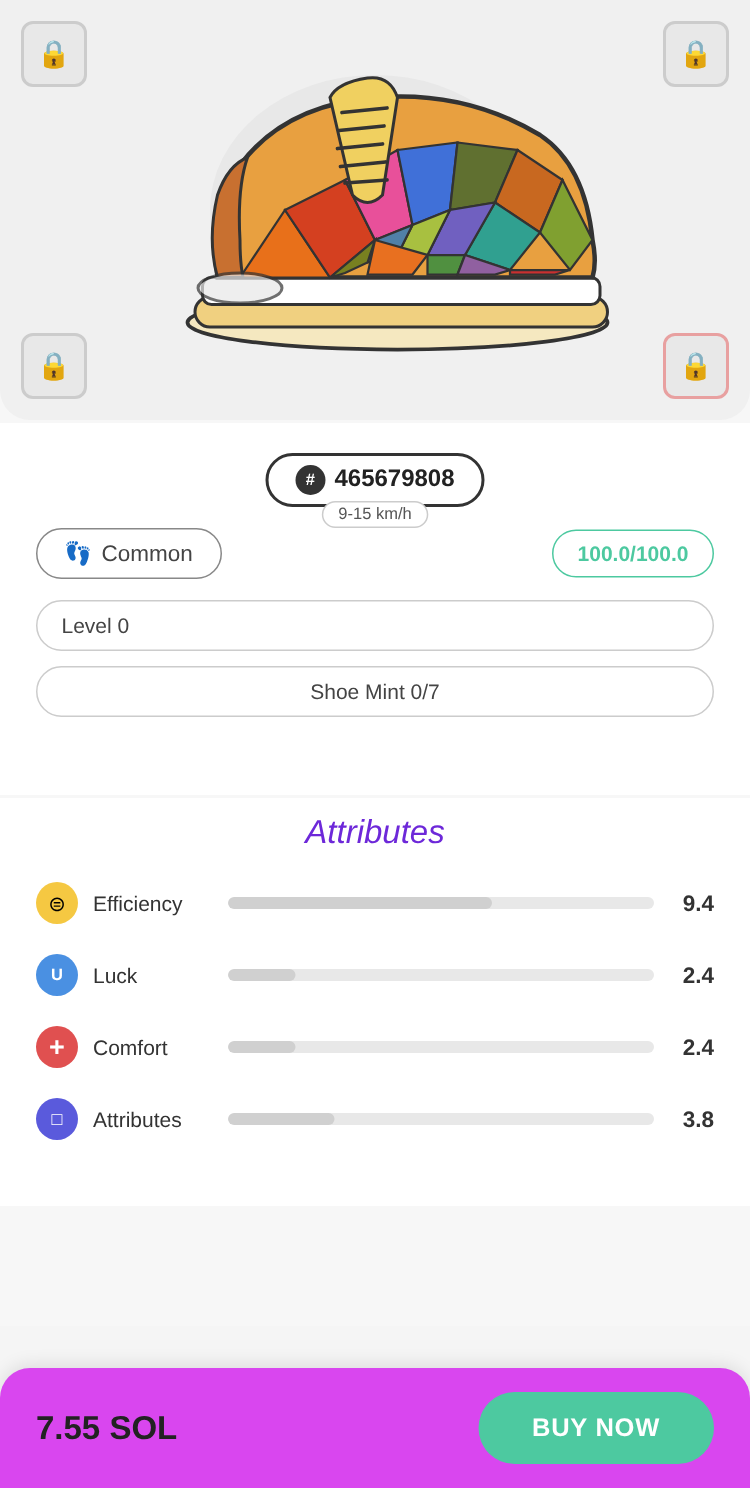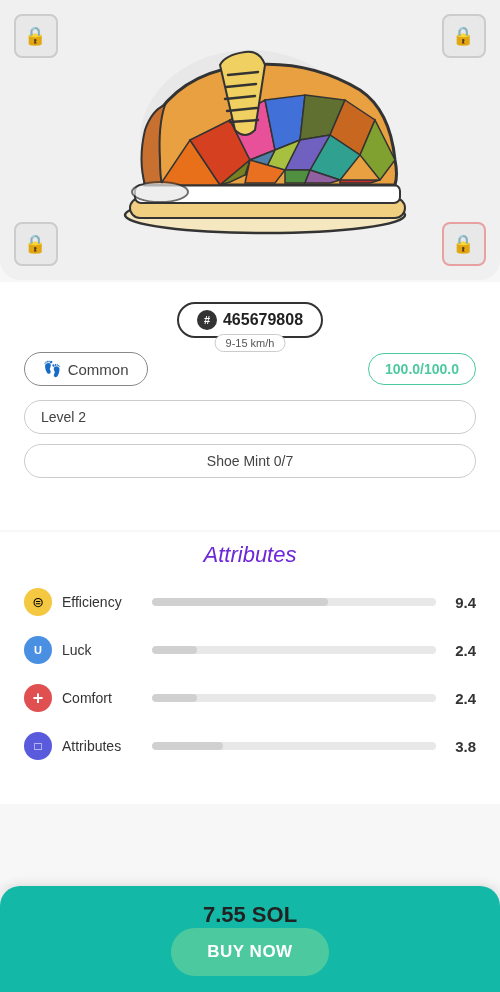--- a/index.html
+++ b/index.html
@@ -241,29 +241,28 @@
       width: 30px;
       text-align: right;
     }
 
     
     .buy-bar {
       position: fixed;
       bottom: 0;
       left: 0;
       width: 500px;
-      background: #14b8a6;
+      background: #d946ef;
       border-radius: 20px 20px 0 0;
       padding: 16px 24px;
       display: flex;
       align-items: center;
       justify-content: space-between;
       box-shadow: 0 -2px 12px rgba(0,0,0,0.1);
       z-index: 100;
-      flex-direction: column;
     }
 
     .price-label {
       font-size: 22px;
       font-weight: 700;
       color: #222;
     }
 
     .buy-btn {
       background: #4dc9a0;
@@ -374,21 +373,21 @@
       <div class="tag-runner">
         <span>👣</span>
         <span>Common</span>
       </div>
       <div class="tag-durability">
         <span>100.0/100.0</span>
       </div>
     </div>
 
     <div class="level-bar">
-      <span>Level 2</span>
+      <span>Level 0</span>
     </div>
 
     <div class="mint-bar">
       <span>Shoe Mint 0/7</span>
     </div>
   </div>
 
   <div class="attributes-section">
     <div class="attributes-title">Attributes</div>
 

